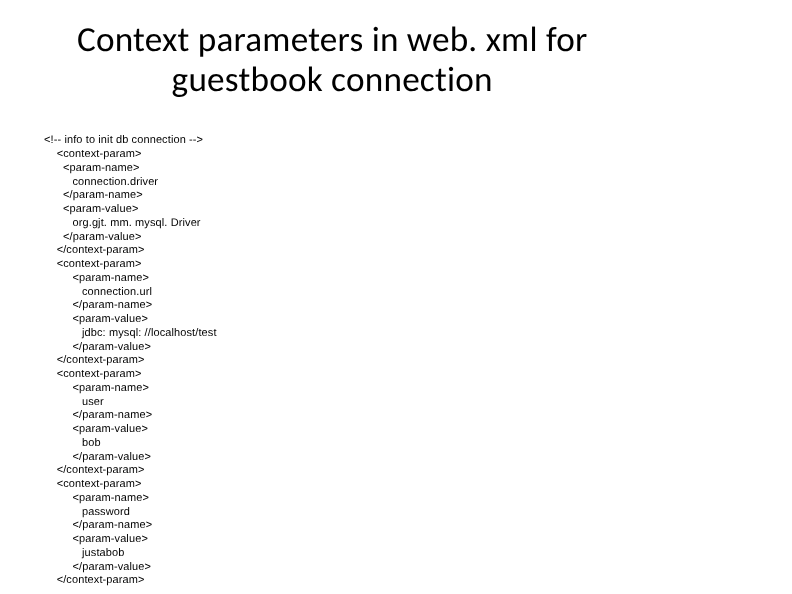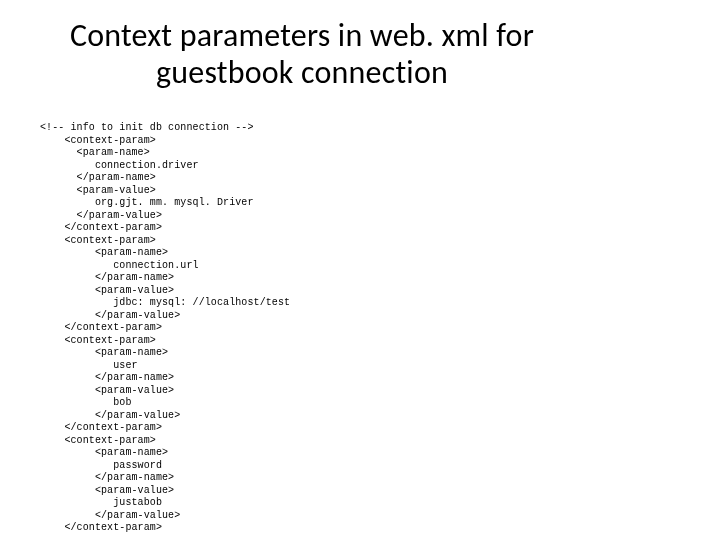--- a/index.html
+++ b/index.html
@@ -25,21 +25,21 @@
     font-weight: 400;
     padding: 18px 60px 4px 60px;
     letter-spacing: 0.2px;
   }
   .code-block {
     position: absolute;
     left: 40px;
     top: 122px;
     font-size: 10px;
     line-height: 1.25;
-    font-family: Liberation Mono, monospace;
+    font-family: Liberation Sans, sans-serif;
     white-space: pre;
     letter-spacing: 0.1px;
   }
 </style>
 </head>
 <body>
 
 <div class="slide">
   <div class="title">Context parameters in web. xml for guestbook connection</div>
   <div class="code-block">&lt;!-- info to init db connection --&gt;

